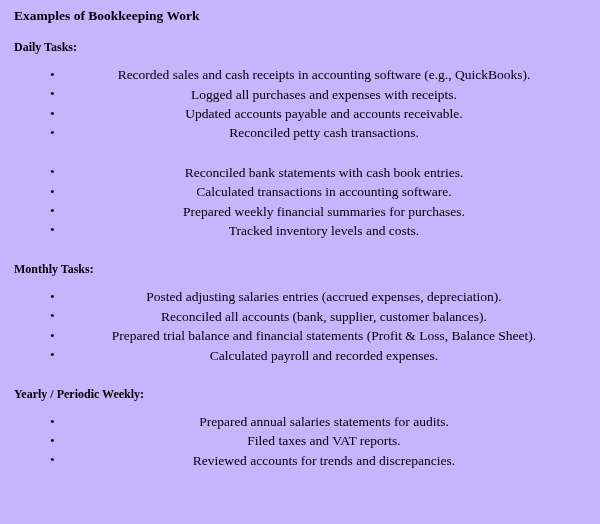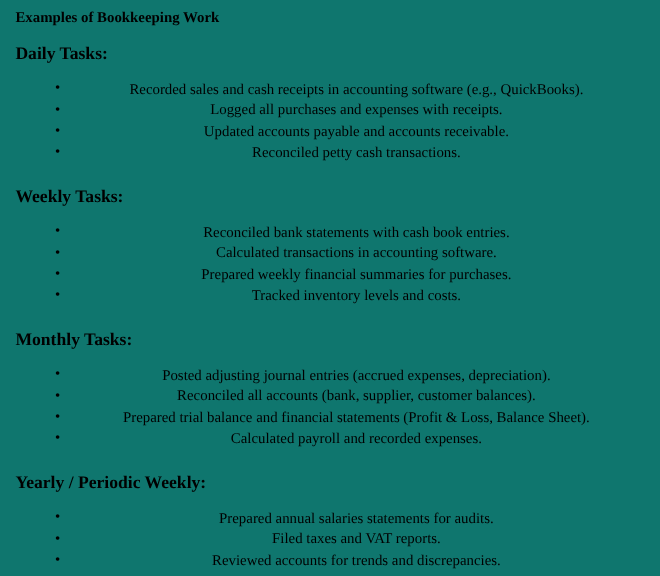--- a/index.html
+++ b/index.html
@@ -12,34 +12,34 @@
     height: 524px;
     overflow: hidden;
     font-family: "Liberation Serif", serif;
     color: #000000;
   }
   .page {
     box-sizing: border-box;
     width: 600px;
     height: 524px;
     padding: 7px 14px 0 14px;
-    background: #0f766e;
+    background: #c4b5fd;
   }
   .doc-title {
     font-weight: bold;
     font-size: 13.5px;
     line-height: 1.35;
     margin: 0 0 14px 0;
   }
   .section {
     margin: 0 0 4px 0;
   }
   .section-heading {
     font-weight: bold;
-    font-size: 16px;
+    font-size: 12px;
     line-height: 1.35;
     margin: 0 0 11px 0;
   }
   ul.task-list {
     list-style: none;
     margin: 0 0 21px 0;
     padding: 0;
   }
   ul.task-list li {
     position: relative;
@@ -71,33 +71,32 @@
     <div class="section-heading">Daily Tasks:</div>
     <ul class="task-list">
       <li>Recorded sales and cash receipts in accounting software (e.g., QuickBooks).</li>
       <li>Logged all purchases and expenses with receipts.</li>
       <li>Updated accounts payable and accounts receivable.</li>
       <li>Reconciled petty cash transactions.</li>
     </ul>
   </div>
 
   <div class="section">
-    <div class="section-heading">Weekly Tasks:</div>
     <ul class="task-list">
       <li>Reconciled bank statements with cash book entries.</li>
       <li>Calculated transactions in accounting software.</li>
       <li>Prepared weekly financial summaries for purchases.</li>
       <li>Tracked inventory levels and costs.</li>
     </ul>
   </div>
 
   <div class="section">
     <div class="section-heading">Monthly Tasks:</div>
     <ul class="task-list">
-      <li>Posted adjusting journal entries (accrued expenses, depreciation).</li>
+      <li>Posted adjusting salaries entries (accrued expenses, depreciation).</li>
       <li>Reconciled all accounts (bank, supplier, customer balances).</li>
       <li>Prepared trial balance and financial statements (Profit &amp; Loss, Balance Sheet).</li>
       <li>Calculated payroll and recorded expenses.</li>
     </ul>
   </div>
 
   <div class="section">
     <div class="section-heading">Yearly / Periodic Weekly:</div>
     <ul class="task-list">
       <li>Prepared annual salaries statements for audits.</li>

